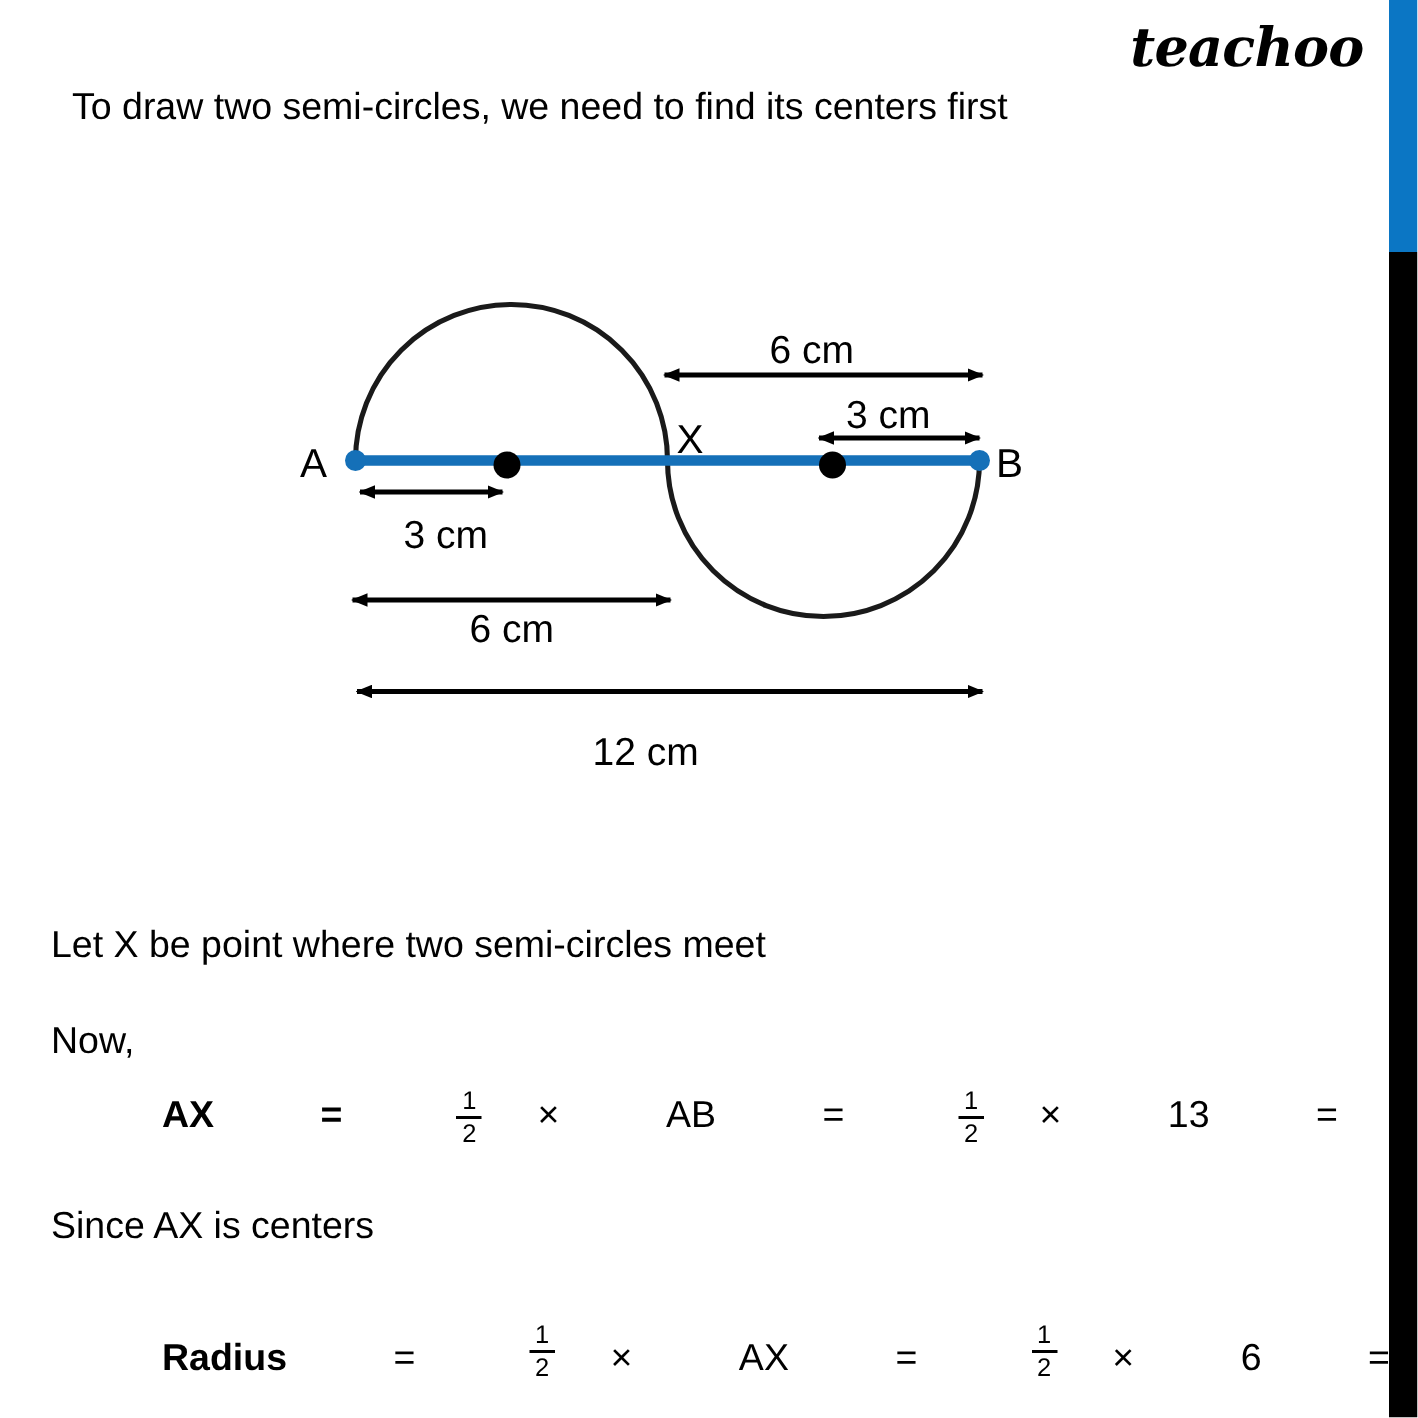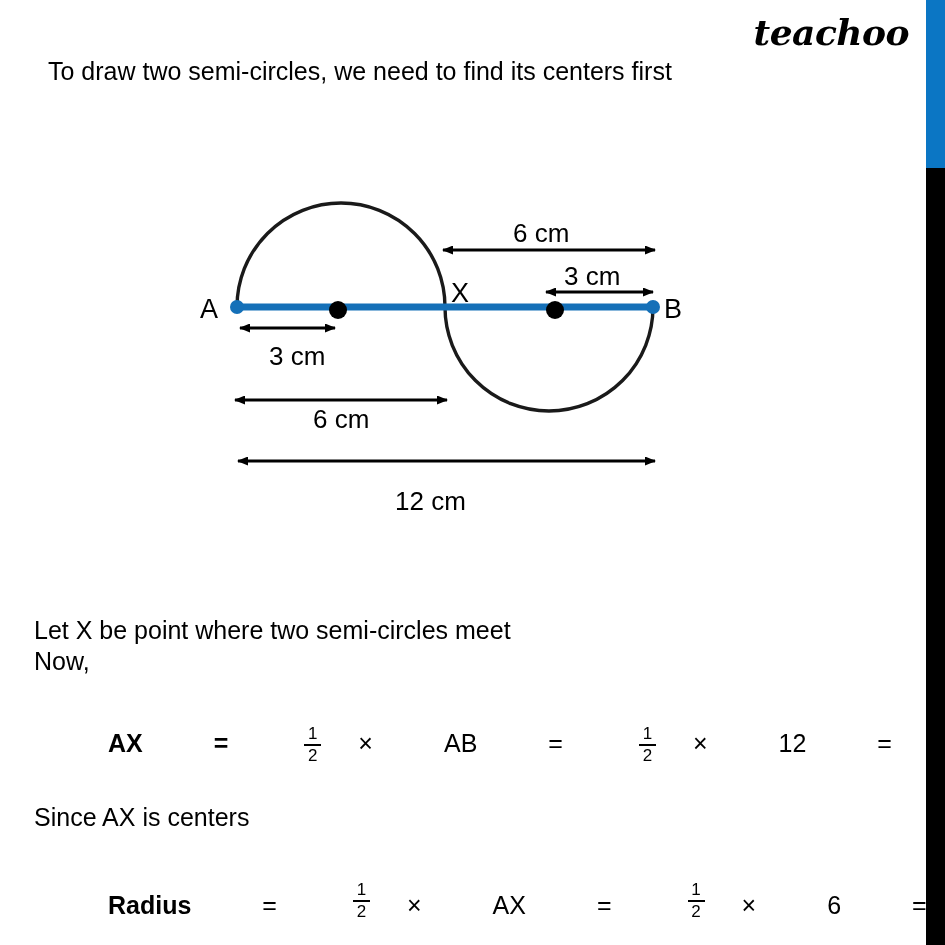--- a/index.html
+++ b/index.html
@@ -53,21 +53,21 @@
   
   .txt {
     position: absolute;
     font-size: 25px;
     line-height: 1.15;
     white-space: nowrap;
     color: #000;
   }
   .t-intro  { left: 48px; top: 57px; }
   .t-letx   { left: 34px; top: 580px; margin-top: 36px; }
-  .t-now    { left: 34px; top: 647px; }
+  .t-now    { left: 34px; top: 680px; }
   .t-since  { left: 34px; top: 803px; }
 
   
   .eq {
     position: absolute;
     font-size: 25px;
     white-space: nowrap;
     display: flex;
     align-items: center;
     color: #000;
@@ -183,21 +183,21 @@
       <span class="sp"></span>
     <span>=</span>
       <span class="sp"></span>
     <span class="frac">
       <span class="num">1</span>
       <span class="bar"></span>
       <span class="den">2</span>
     </span>
     <span>×</span>
       <span class="sp"></span>
-    <span>12</span>
+    <span>13</span>
       <span class="sp"></span>
     <span>=</span>
       <span class="sp"></span>
     <b>6 cm</b>
   </div>
 
   <div class="txt t-since">Since AX is centers</div>
 
   <div class="eq eq-radius">
     <b>Radius</b>

